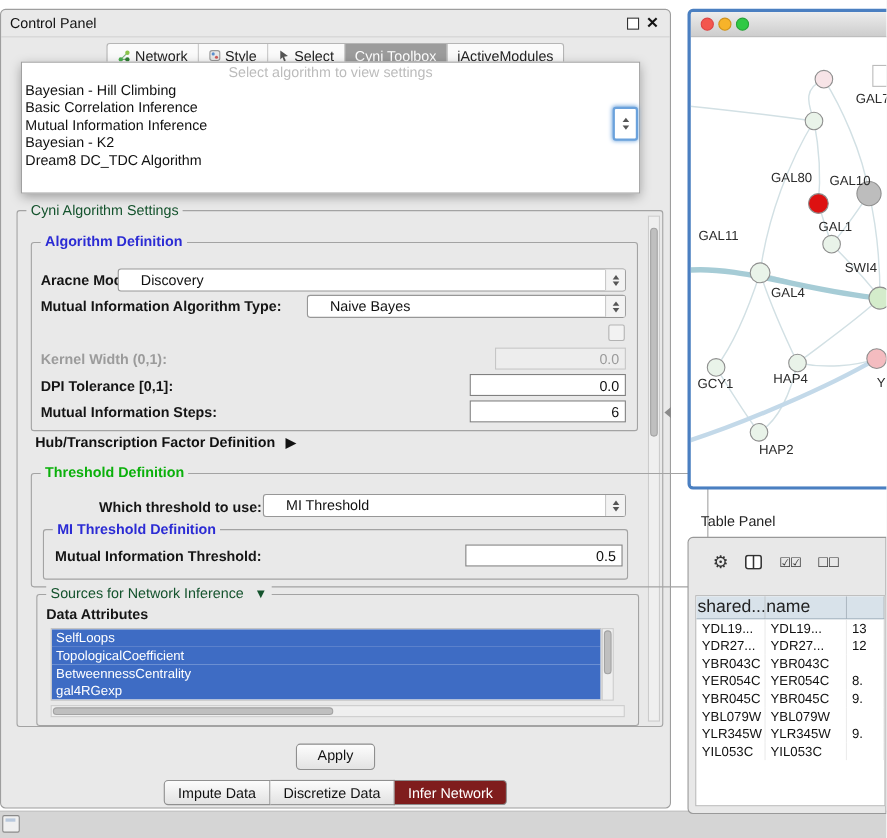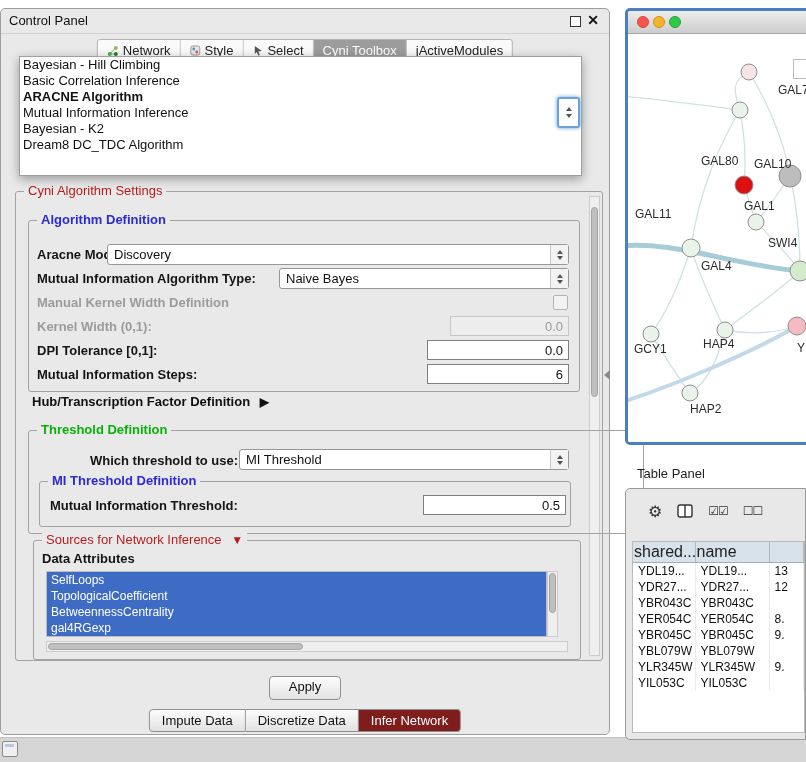--- a/index.html
+++ b/index.html
@@ -16,31 +16,31 @@
   .close-x{position:absolute;right:10px;top:3px;font-size:14px;font-weight:bold;color:#111;}
 
   .tabbar{position:absolute;left:50%;transform:translateX(-50%);top:30px;display:flex;
     border:1px solid #b5b5b5;border-radius:3px;overflow:hidden;background:#fafafa;height:21px;text-align:right;}
   .tab{display:flex;align-items:center;gap:4px;padding:0 9px;font-size:13px;color:#222;border-right:1px solid #c8c8c8;white-space:nowrap;}
   .tab:last-child{border-right:none;}
   .tab.active{background:#9c9c9c;color:#fff;}
 
   
   .group{position:absolute;border:1px solid #a3a3a3;border-radius:3px;box-sizing:border-box;}
-  .legend{position:absolute;top:-9px;left:8px;background:#e9e9e9;padding:0 4px;font-size:13px;color:#b91c1c;white-space:nowrap;}
+  .legend{position:absolute;top:-9px;left:8px;background:#e9e9e9;padding:0 4px;font-size:13px;color:#14532d;white-space:nowrap;}
   .legend.blue{color:#2b2bd4;font-weight:bold;}
   .legend.green{color:#0ab00a;font-weight:bold;}
   .lbl{position:absolute;font-size:13px;font-weight:bold;color:#151515;white-space:nowrap;}
   .lbl.disabled{color:#9b9b9b;}
   .field{position:absolute;background:#fff;border:1px solid #808080;font-size:13px;text-align:right;
     padding:2px 5px;box-sizing:border-box;height:20px;color:#111;}
   .field.disabled{background:#ededed;border-color:#c6c6c6;color:#9b9b9b;}
   .combo{position:absolute;background:#fff;border:1px solid #979797;border-radius:3px;height:21px;box-sizing:border-box;
     font-size:13px;display:flex;align-items:center;color:#111;}
-  .combo .val{flex:1;padding-left:6px;white-space:nowrap;overflow:hidden;}
+  .combo .val{flex:1;padding-left:20px;white-space:nowrap;overflow:hidden;}
   .combo .step{width:17px;height:100%;border-left:1px solid #c9c9c9;display:flex;flex-direction:column;
     align-items:center;justify-content:center;gap:2px;background:#f3f3f3;}
   .tri-up{width:0;height:0;border-left:3.5px solid transparent;border-right:3.5px solid transparent;border-bottom:4px solid #555;}
   .tri-down{width:0;height:0;border-left:3.5px solid transparent;border-right:3.5px solid transparent;border-top:4px solid #555;}
   .checkbox{position:absolute;width:13px;height:13px;border:1px solid #b3b3b3;background:#f2f2f2;border-radius:2px;}
 
   .vscroll{position:absolute;background:#efefef;border:1px solid #cccccc;box-sizing:border-box;}
   .hscroll{position:absolute;background:#efefef;border:1px solid #cccccc;box-sizing:border-box;}
   .thumb{position:absolute;background:#bfbfbf;border:1px solid #a3a3a3;border-radius:4px;box-sizing:border-box;}
 
@@ -170,21 +170,20 @@
 
         <span class="lbl" style="left:8px;top:50px;">Mutual Information Algorithm Type:</span>
         <div class="combo" style="left:250px;top:47px;width:290px;">
           <span class="val">Naive Bayes</span>
           <span class="step">
               <i class="tri-up"></i>
               <i class="tri-down"></i>
             </span>
         </div>
 
-        <span class="lbl disabled" style="left:8px;top:74px;">Manual Kernel Width Definition</span>
         <span class="checkbox" style="left:524px;top:74px;"></span>
 
         <span class="lbl disabled" style="left:8px;top:98px;">Kernel Width (0,1):</span>
         <div class="field disabled" style="left:421px;top:95px;width:119px;">0.0</div>
 
         <span class="lbl" style="left:8px;top:122px;">DPI Tolerance [0,1]:</span>
         <div class="field" style="left:398px;top:119px;width:142px;">0.0</div>
 
         <span class="lbl" style="left:8px;top:146px;">Mutual Information Steps:</span>
         <div class="field" style="left:398px;top:143px;width:142px;">6</div>
@@ -239,23 +238,23 @@
 
     <div class="apply-btn">Apply</div>
 
     <div class="seg">
       <div class="seg-btn">Impute Data</div>
       <div class="seg-btn">Discretize Data</div>
       <div class="seg-btn active">Infer Network</div>
     </div>
 
     <div class="popup">
+      <div class="ph">Select algorithm to view settings</div>
       <div class="item">Bayesian - Hill Climbing</div>
       <div class="item">Basic Correlation Inference</div>
-      <div class="item selected">ARACNE Algorithm</div>
       <div class="item">Mutual Information Inference</div>
       <div class="item">Bayesian - K2</div>
       <div class="item">Dream8 DC_TDC Algorithm</div>
     </div>
     <div class="focus-stepper">
       <i class="tri-up"></i>
       <i class="tri-down"></i>
     </div>
   </div>
 

